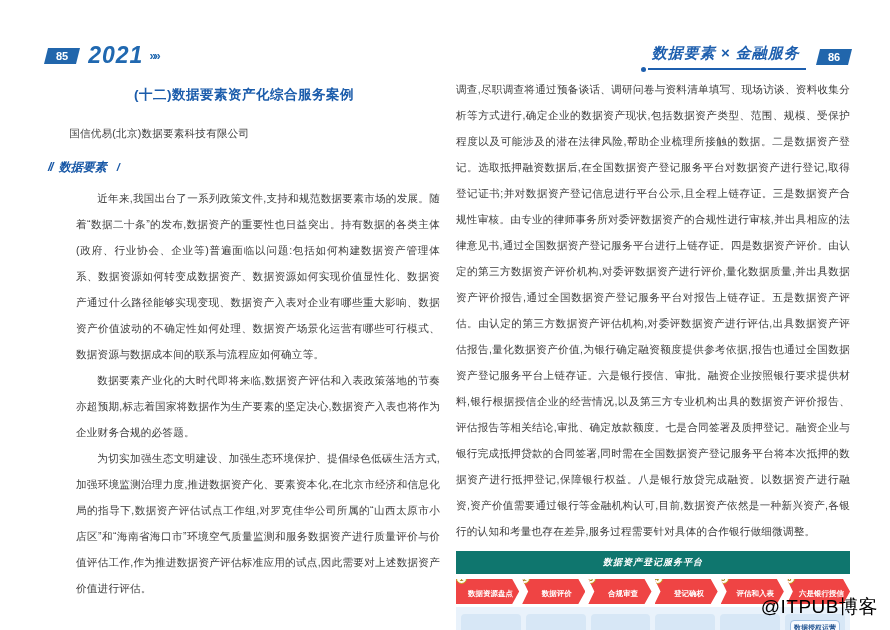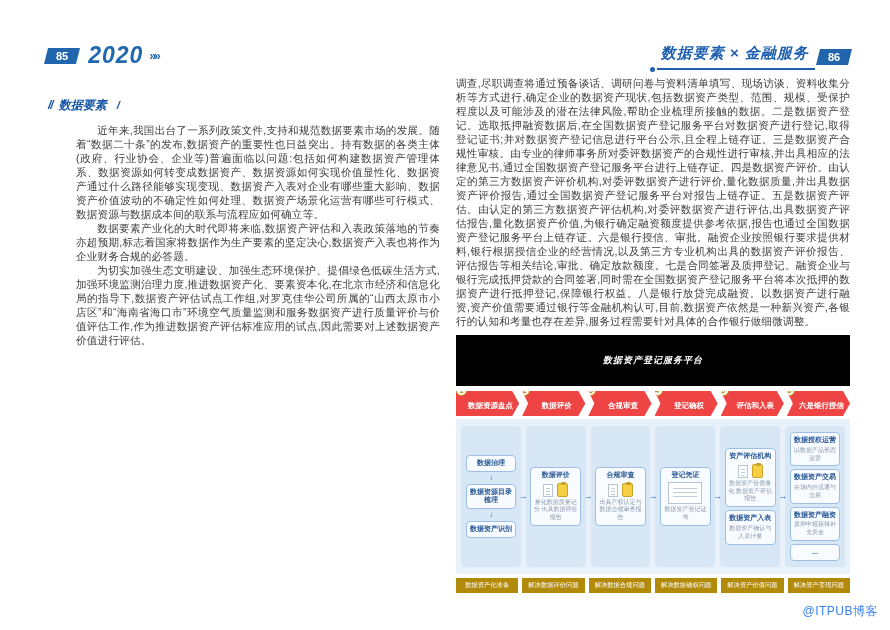--- a/index.html
+++ b/index.html
@@ -8,46 +8,46 @@
   .page { position:relative; width:890px; height:630px; background:#ffffff; overflow:hidden; }
 
   
   .header-left { position:absolute; left:46px; top:44px; display:flex; align-items:center; gap:10px; }
   .badge { display:inline-block; background:#2166ac; color:#fff; font-size:11px; font-weight:bold;
            padding:2px 10px; transform:skewX(-14deg); }
   .badge > span { display:inline-block; transform:skewX(14deg); }
   .logo-2024 { color:#2068b0; font-size:23px; font-weight:800; font-style:italic; letter-spacing:1px; line-height:1; }
   .logo-arrows { color:#2068b0; font-size:12px; font-weight:bold; letter-spacing:-2px; margin-left:-4px; }
 
-  .header-right { position:absolute; right:40px; top:44px; display:flex; align-items:center; gap:9px; }
+  .header-right { position:absolute; right:40px; top:44px; display:flex; align-items:center; gap:18px; }
   .hr-text-wrap { position:relative; padding-bottom:7px; }
   .hr-title { color:#1e5fae; font-size:15px; font-weight:800; font-style:italic; letter-spacing:1px; white-space:nowrap; }
   .hr-underline { position:absolute; bottom:0; left:-4px; right:-6px; height:2px; background:#1e5fae; }
   .hr-dot { position:absolute; bottom:-2px; left:-11px; width:5px; height:5px; border-radius:50%; background:#1e5fae; }
 
   
   .col-left  { position:absolute; left:48px;  top:84px; width:392px; }
   .col-right { position:absolute; left:456px; top:76px; width:394px; }
 
   .doc-title { text-align:center; color:#1b5cab; font-weight:bold; font-size:13.5px;
                margin:2px 0 16px; letter-spacing:0.5px; }
 
   .sec-h { color:#1757a6; font-weight:bold; font-size:12px; margin:13px 0 9px; font-style:italic; }
   .sec-h .sl { font-weight:900; letter-spacing:-1px; margin-right:6px; }
   .sec-h .sl-end { font-weight:900; margin-left:10px; font-size:11px; }
 
-  .bt { font-size:10.6px; line-height:14px; color:#3d3d3d; text-align:justify; margin:0;
+  .bt { font-size:10.6px; line-height:26px; color:#3d3d3d; text-align:justify; margin:0;
         letter-spacing:0.2px; }
   .indent { text-indent:2em;margin-left:28px; }
   .plain { margin:0 0 4px 0; }
 
   
   .diagram { margin-top:7px; width:100%; }
-  .diag-platform { background:#000000; color:#ffffff; text-align:center; font-size:9px;
-                   font-weight:bold; font-style:italic; padding:19px 0; letter-spacing:1px; }
+  .diag-platform { background:#0f766e; color:#ffffff; text-align:center; font-size:9px;
+                   font-weight:bold; font-style:italic; padding:5px 0; letter-spacing:1px; }
   .diag-steps { display:flex; gap:3px; margin-top:5px; }
   .chev { position:relative; flex:1; background:#ef4444; color:#fff; font-size:7.5px; font-weight:bold;
           text-align:center; padding:10px 0 5px 6px;
           clip-path: polygon(0 0, calc(100% - 7px) 0, 100% 50%, calc(100% - 7px) 100%, 0 100%, 6px 50%); }
   .chev.first { clip-path: polygon(0 0, calc(100% - 7px) 0, 100% 50%, calc(100% - 7px) 100%, 0 100%); }
   .chev-num { position:absolute; left:-3px; top:-6px; width:11px; height:11px; border-radius:50%;
               background:#fffdf2; border:1px solid #c79c1c; color:#a9851c; font-size:7px;
               line-height:10px; text-align:center; font-weight:bold; z-index:3; }
   .chev.first .chev-num { left:0; }
 
@@ -71,44 +71,46 @@
   .mini-clip::before { content:""; position:absolute; top:-2px; left:3px; width:5px; height:3px;
                        background:#c9a227; border-radius:1px; }
   .mini-cert { width:34px; height:22px; background:#ffffff; border:1px solid #b9c4d4; position:relative; margin:2px auto; }
   .mini-cert::before { content:""; position:absolute; left:4px; right:4px; top:5px; height:1px;
                        background:#c2cddb; box-shadow:0 4px 0 #c2cddb, 0 8px 0 #c2cddb; }
 
   .diag-footer { display:flex; gap:4px; margin-top:4px; }
   .diag-flabel { flex:1; background:#b18a0a; color:#ffffff; font-size:6.3px; text-align:center;
                  padding:3px 0; white-space:nowrap; overflow:hidden; }
 
-  .watermark { position:absolute; right:12px; bottom:10px; color:#3b82f6; font-size:12px; letter-spacing:0.5px;text-align:center; }
+  .watermark { position:absolute; right:12px; bottom:10px; color:#000000; font-size:19px; letter-spacing:0.5px;text-align:center; }
 </style>
 </head>
 <body>
 
 <div class="page">
 
   <div class="header-left">
     <div class="badge"><span>85</span></div>
-    <div class="logo-2024">2020</div>
+    <div class="logo-2024">2021</div>
     <div class="logo-arrows">»»</div>
   </div>
 
   <div class="header-right">
     <div class="hr-text-wrap">
       <div class="hr-title">数据要素 × 金融服务</div>
       <div class="hr-underline"></div>
       <div class="hr-dot"></div>
     </div>
     <div class="badge"><span>86</span></div>
   </div>
 
   <div class="col-left">
-
+    <div class="doc-title">(十二)数据要素资产化综合服务案例</div>
+
+    <p class="bt indent plain">国信优易(北京)数据要素科技有限公司</p>
 
     <div class="sec-h">
       <span class="sl">//</span><span>数据要素</span><span class="sl-end">/</span>
     </div>
     <p class="bt indent">近年来,我国出台了一系列政策文件,支持和规范数据要素市场的发展。随着“数据二十条”的发布,数据资产的重要性也日益突出。持有数据的各类主体(政府、行业协会、企业等)普遍面临以问题:包括如何构建数据资产管理体系、数据资源如何转变成数据资产、数据资源如何实现价值显性化、数据资产通过什么路径能够实现变现、数据资产入表对企业有哪些重大影响、数据资产价值波动的不确定性如何处理、数据资产场景化运营有哪些可行模式、数据资源与数据成本间的联系与流程应如何确立等。</p>
     <p class="bt indent">数据要素产业化的大时代即将来临,数据资产评估和入表政策落地的节奏亦超预期,标志着国家将数据作为生产要素的坚定决心,数据资产入表也将作为企业财务合规的必答题。</p>
 
     <p class="bt indent">为切实加强生态文明建设、加强生态环境保护、提倡绿色低碳生活方式,加强环境监测治理力度,推进数据资产化、要素资本化,在北京市经济和信息化局的指导下,数据资产评估试点工作组,对罗克佳华公司所属的“山西太原市小店区”和“海南省海口市”环境空气质量监测和服务数据资产进行质量评价与价值评估工作,作为推进数据资产评估标准应用的试点,因此需要对上述数据资产价值进行评估。</p>
 
   </div>

